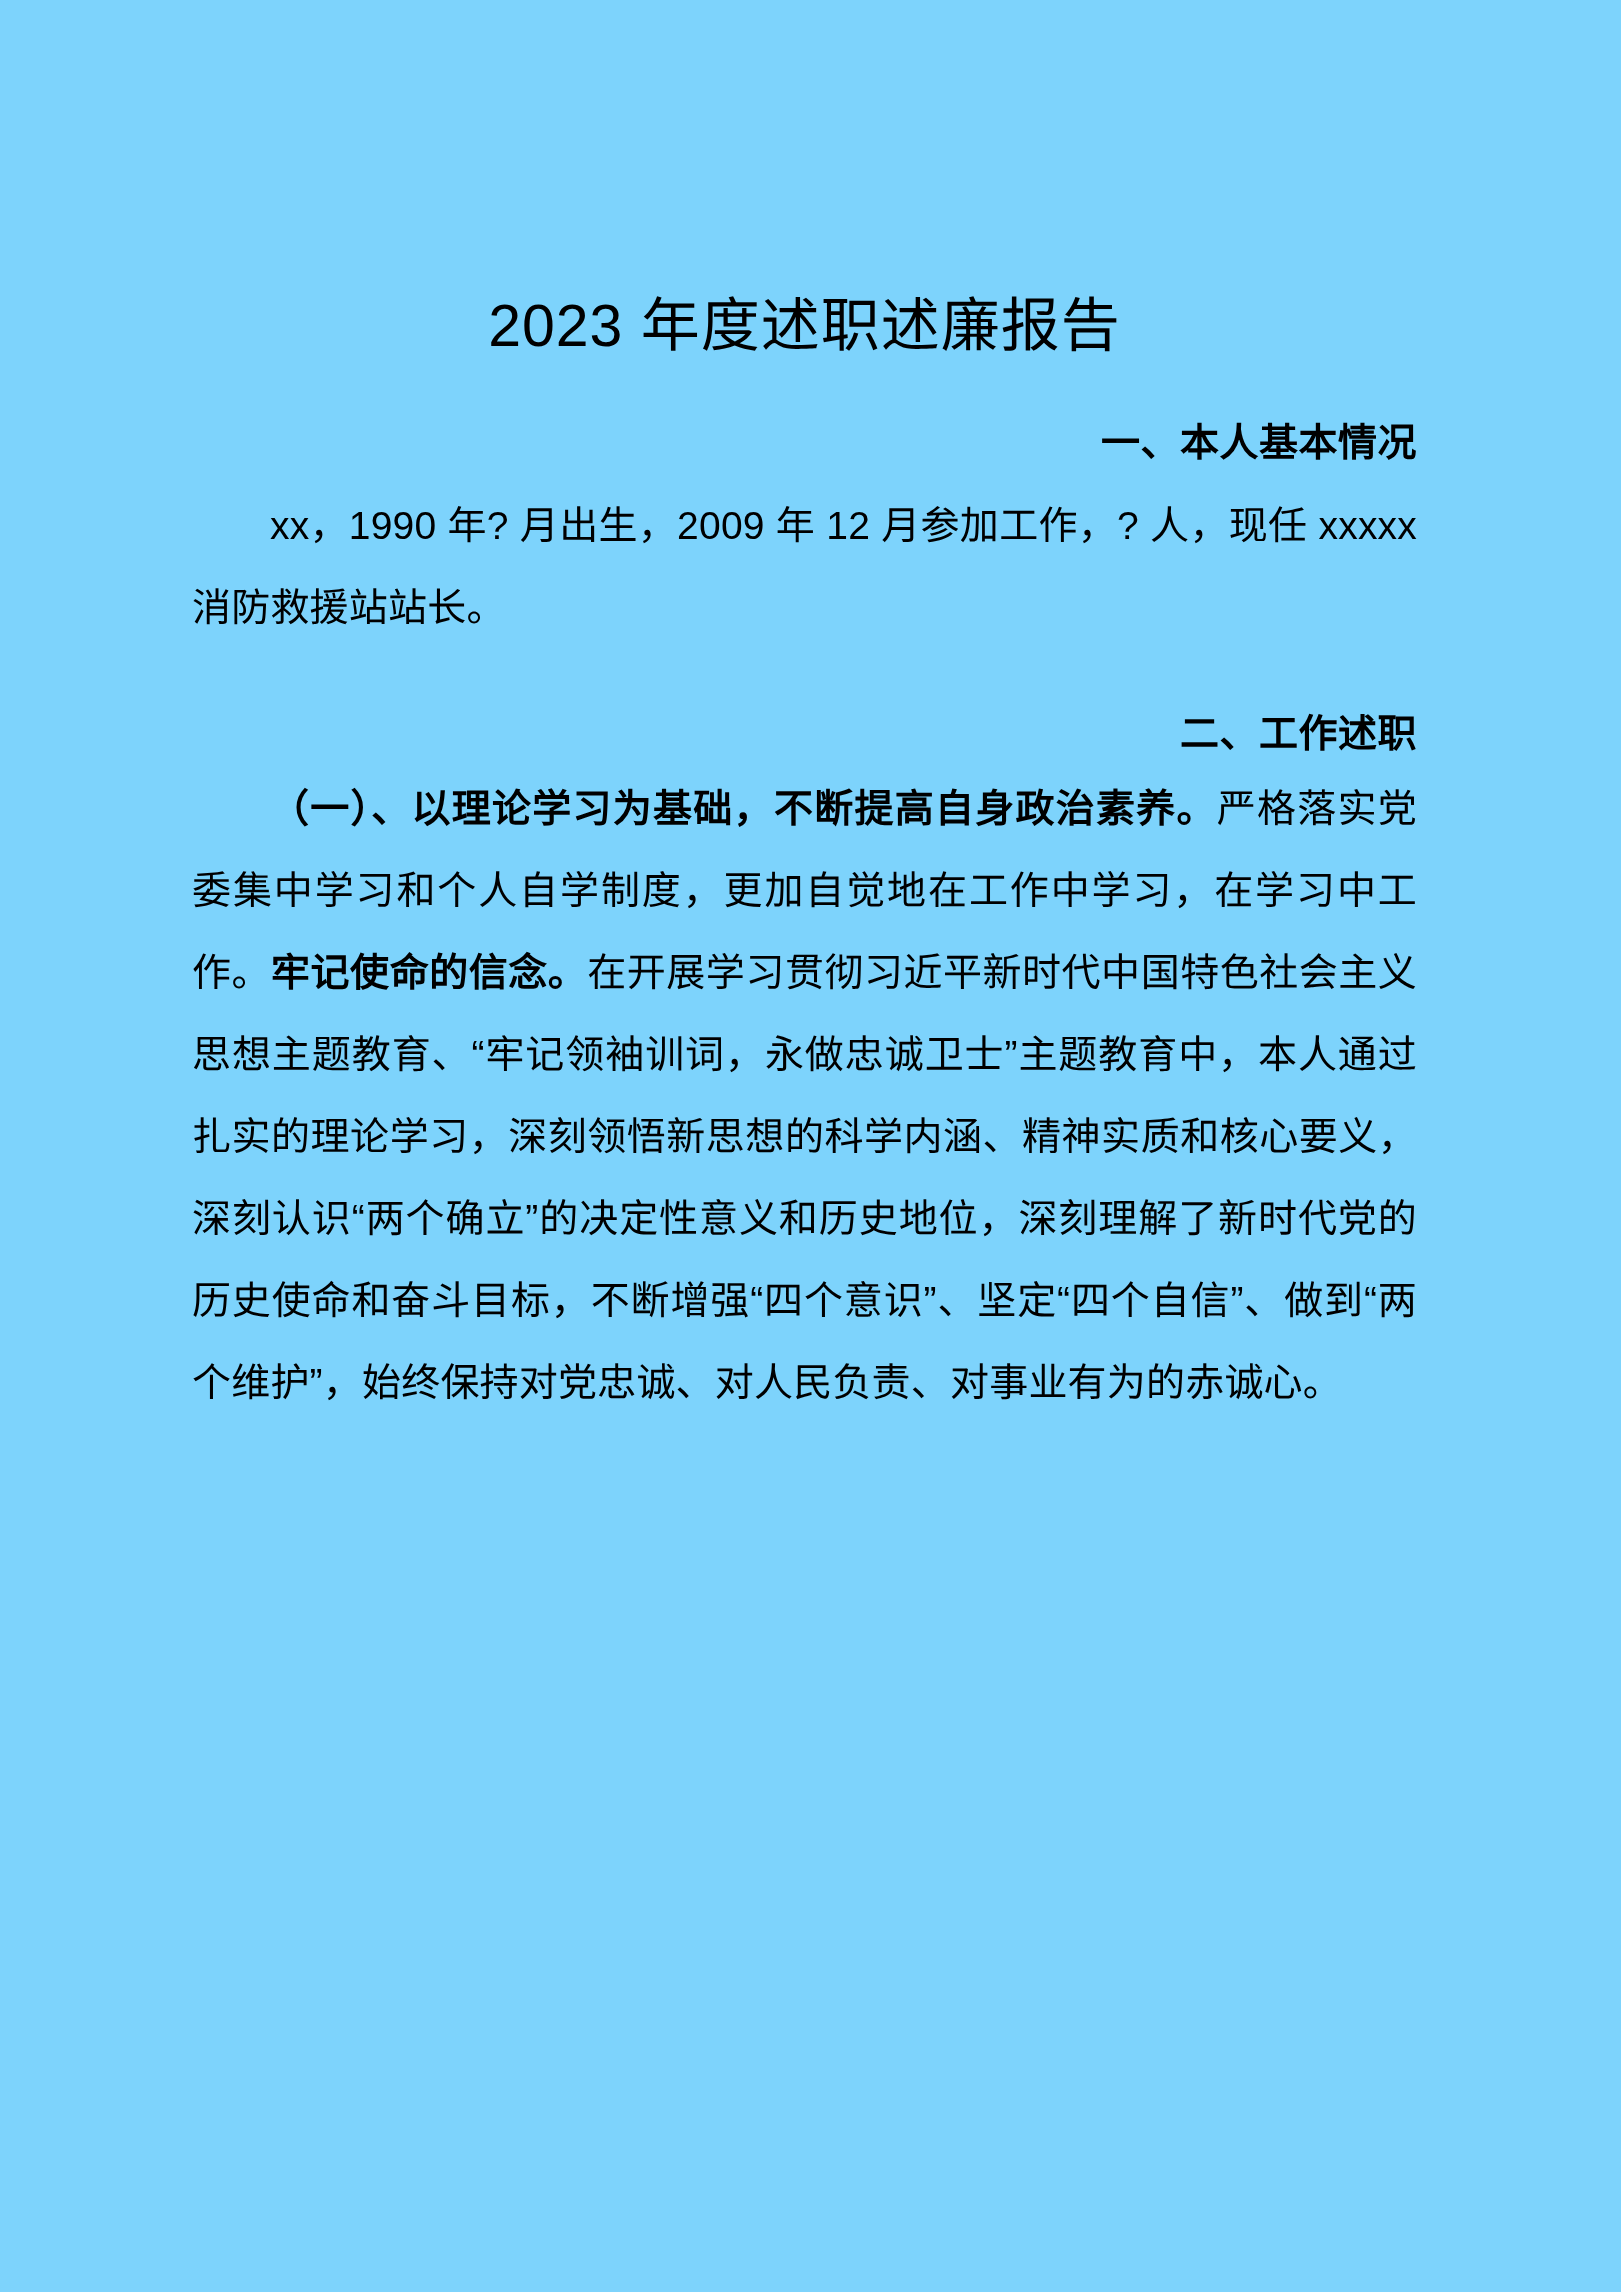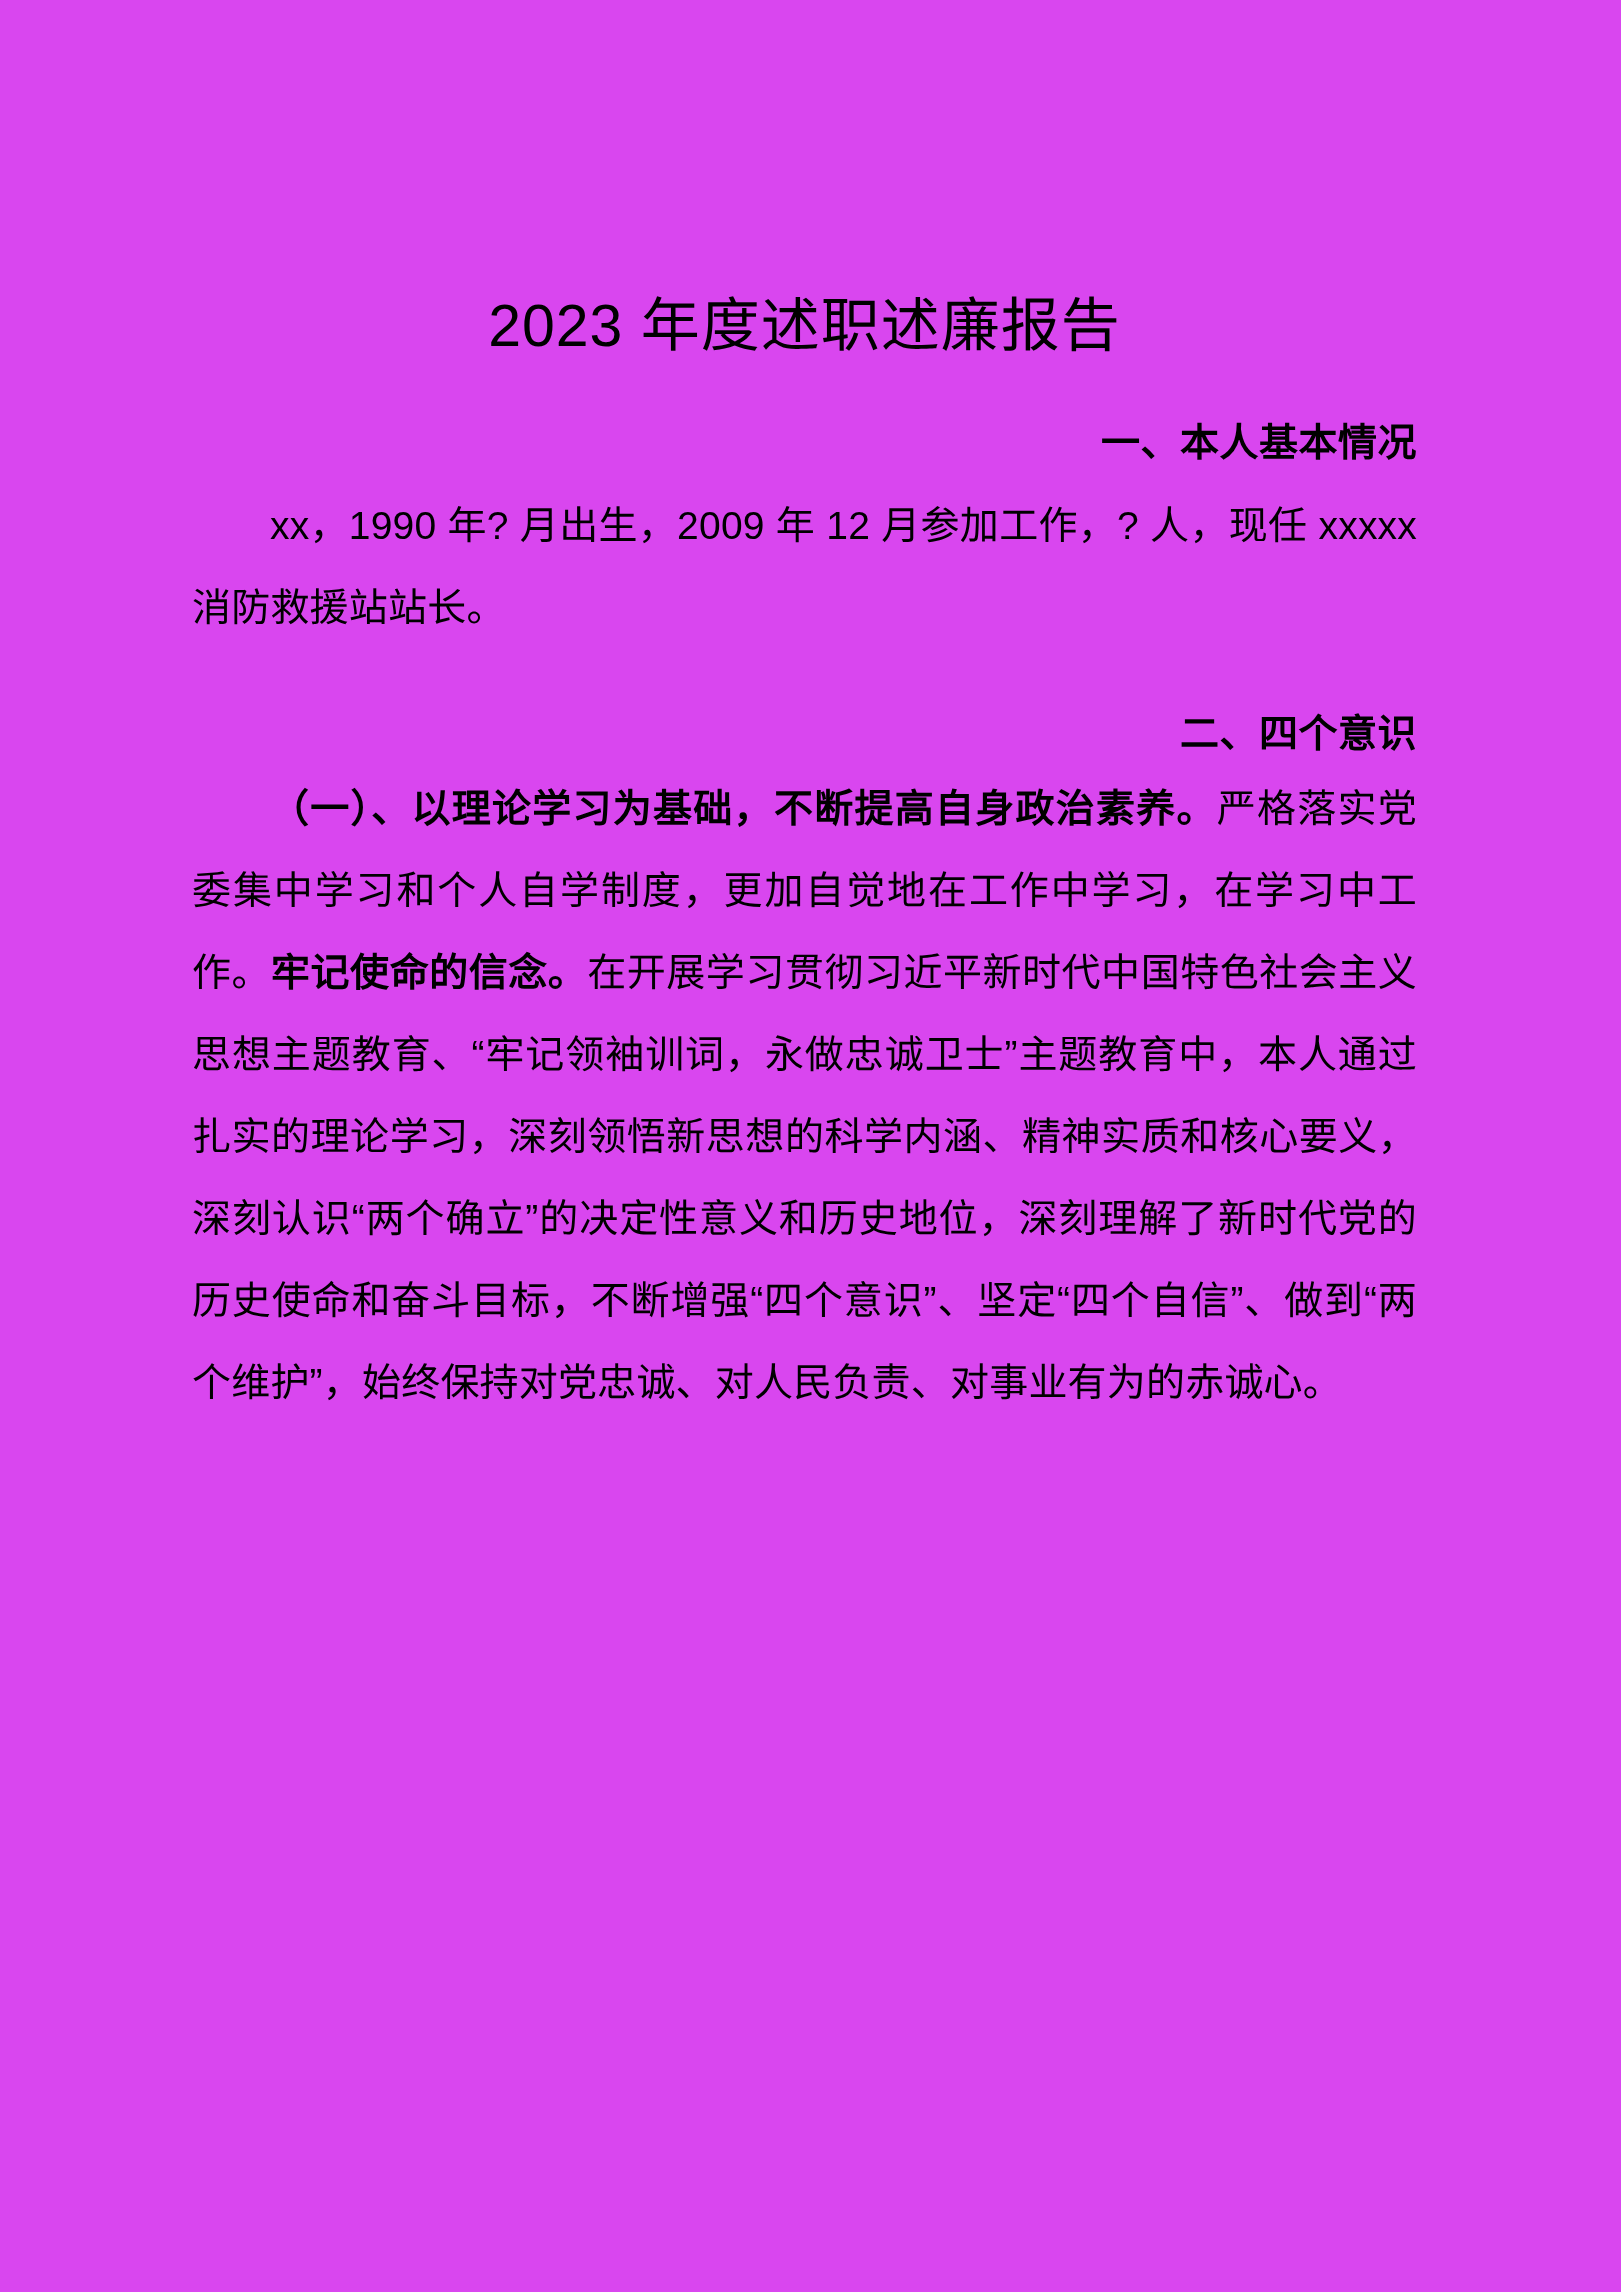--- a/index.html
+++ b/index.html
@@ -10,21 +10,21 @@
   }
   body {
     font-family: "Liberation Sans", "DejaVu Sans", sans-serif;
     color: #000000;
   }
   .page {
     position: relative;
     width: 1621px;
     height: 2293px;
     margin: 0 auto;
-    background: #d946ef;
+    background: #7dd3fc;
     box-sizing: border-box;
     overflow: hidden;
   }
   .content {
     position: absolute;
     left: 192px;
     top: 0;
     width: 1225px;
   }
   .doc-title {
@@ -86,19 +86,19 @@
   <div class="content">
 
     <h1 class="doc-title">2023 年度述职述廉报告</h1>
 
 
     <h2 class="section-heading">一、本人基本情况</h2>
 
     <p class="body-para">xx，1990 年? 月出生，2009 年 12 月参加工作，? 人，现任 xxxxx 消防救援站站长。</p>
 
 
-    <h2 class="section-heading heading-gap-2">二、四个意识</h2>
+    <h2 class="section-heading heading-gap-2">二、工作述职</h2>
 
     <p class="body-para tight"><b class="strong">（一）、以理论学习为基础，不断提高自身政治素养。</b><span>严格落实党委集中学习和个人自学制度，更加自觉地在工作中学习，在学习中工作。</span><b class="strong">牢记使命的信念。</b><span>在开展学习贯彻习近平新时代中国特色社会主义思想主题教育、“牢记领袖训词，永做忠诚卫士”主题教育中，本人通过扎实的理论学习，深刻领悟新思想的科学内涵、精神实质和核心要义，深刻认识“两个确立”的决定性意义和历史地位，深刻理解了新时代党的历史使命和奋斗目标，不断增强“四个意识”、坚定“四个自信”、做到“两个维护”，始终保持对党忠诚、对人民负责、对事业有为的赤诚心。</span></p>
 
   </div>
 </div>
 
 
 </body></html>

